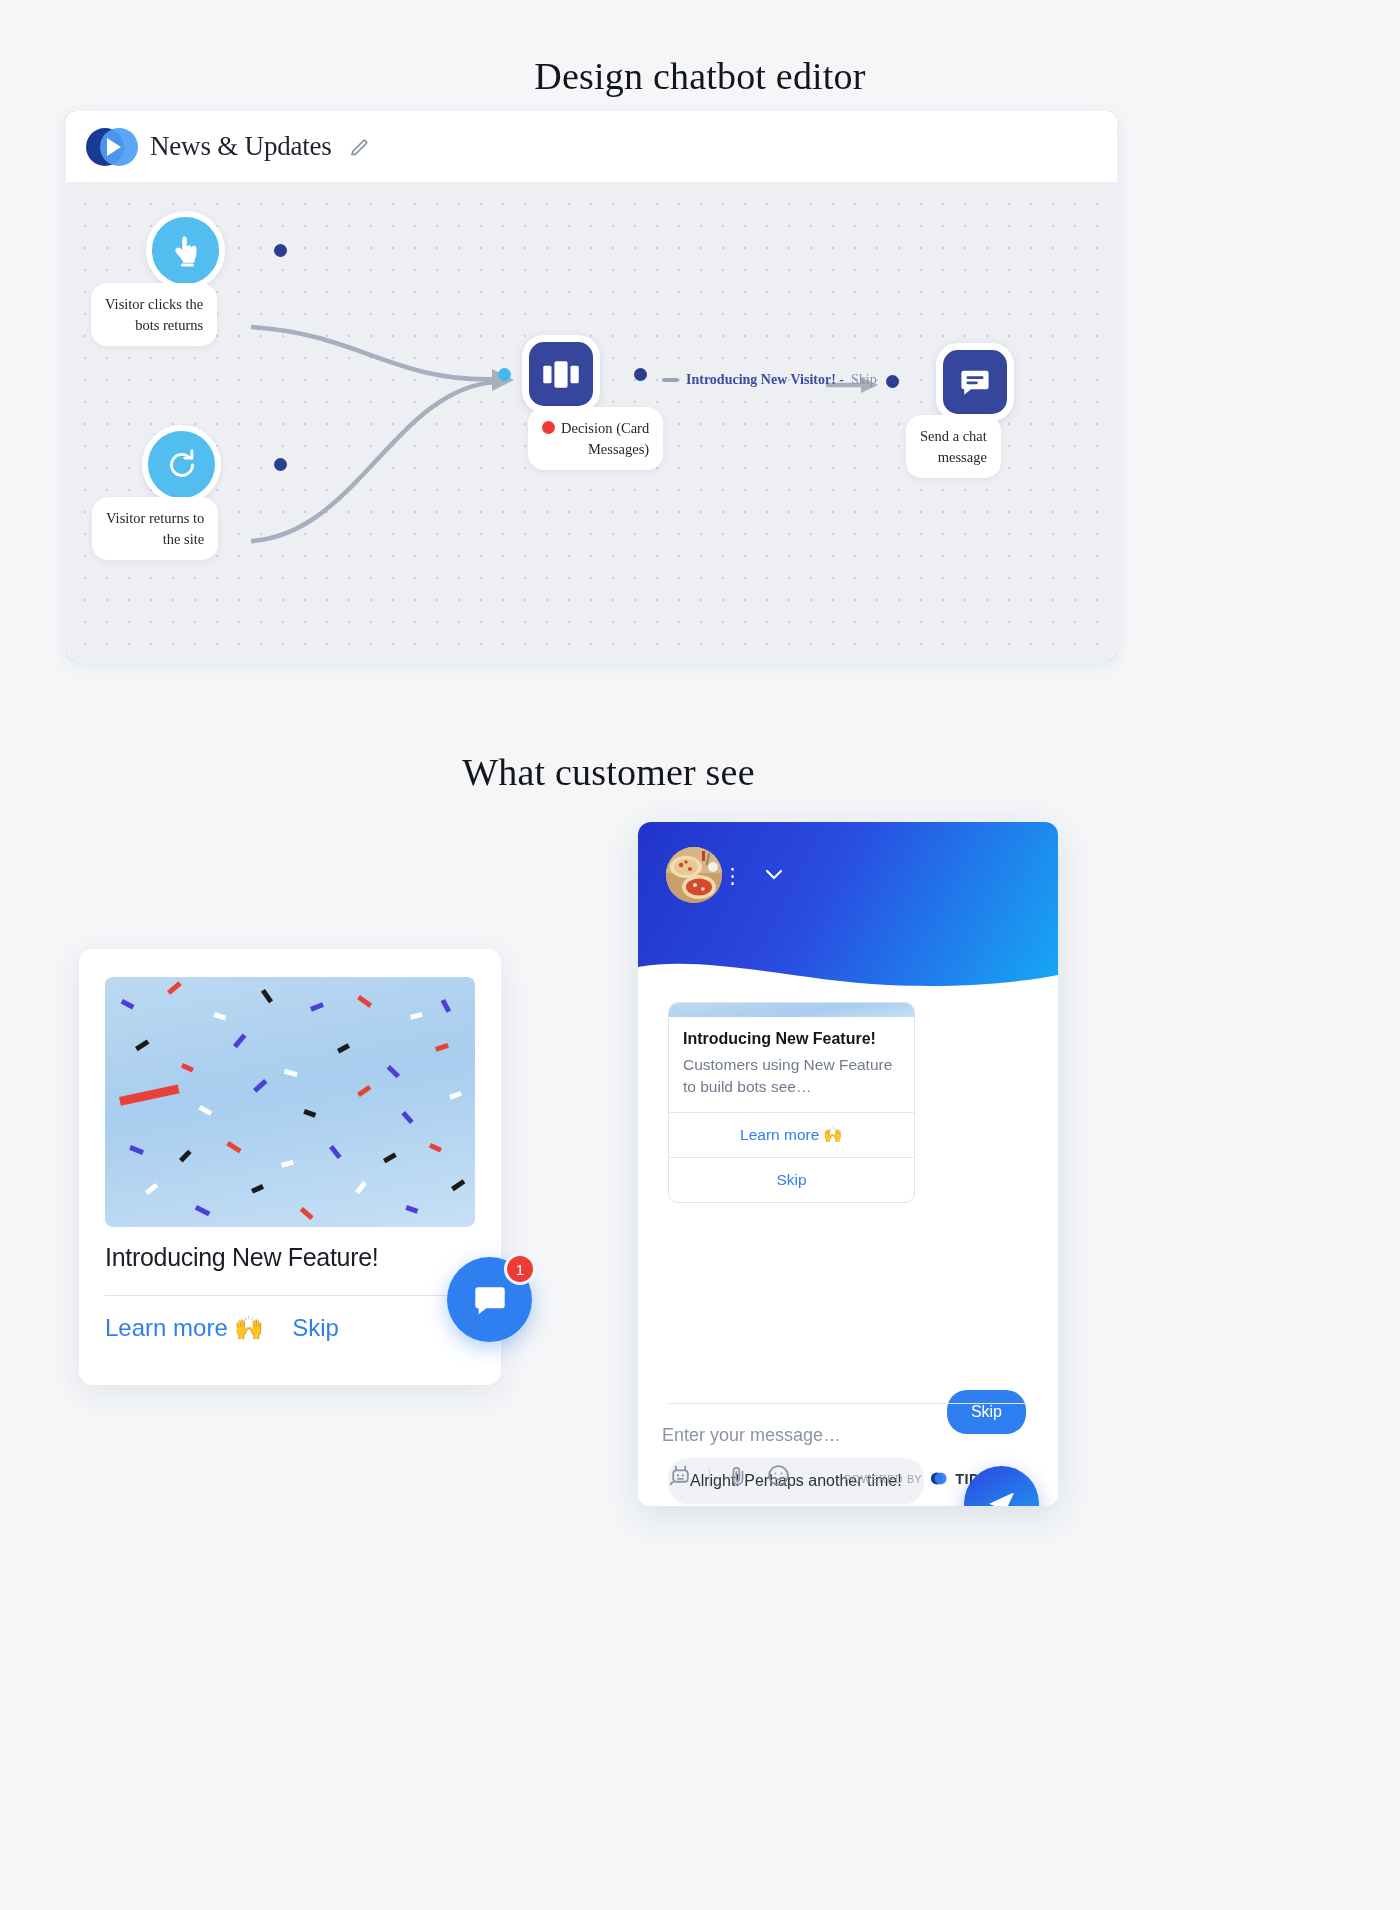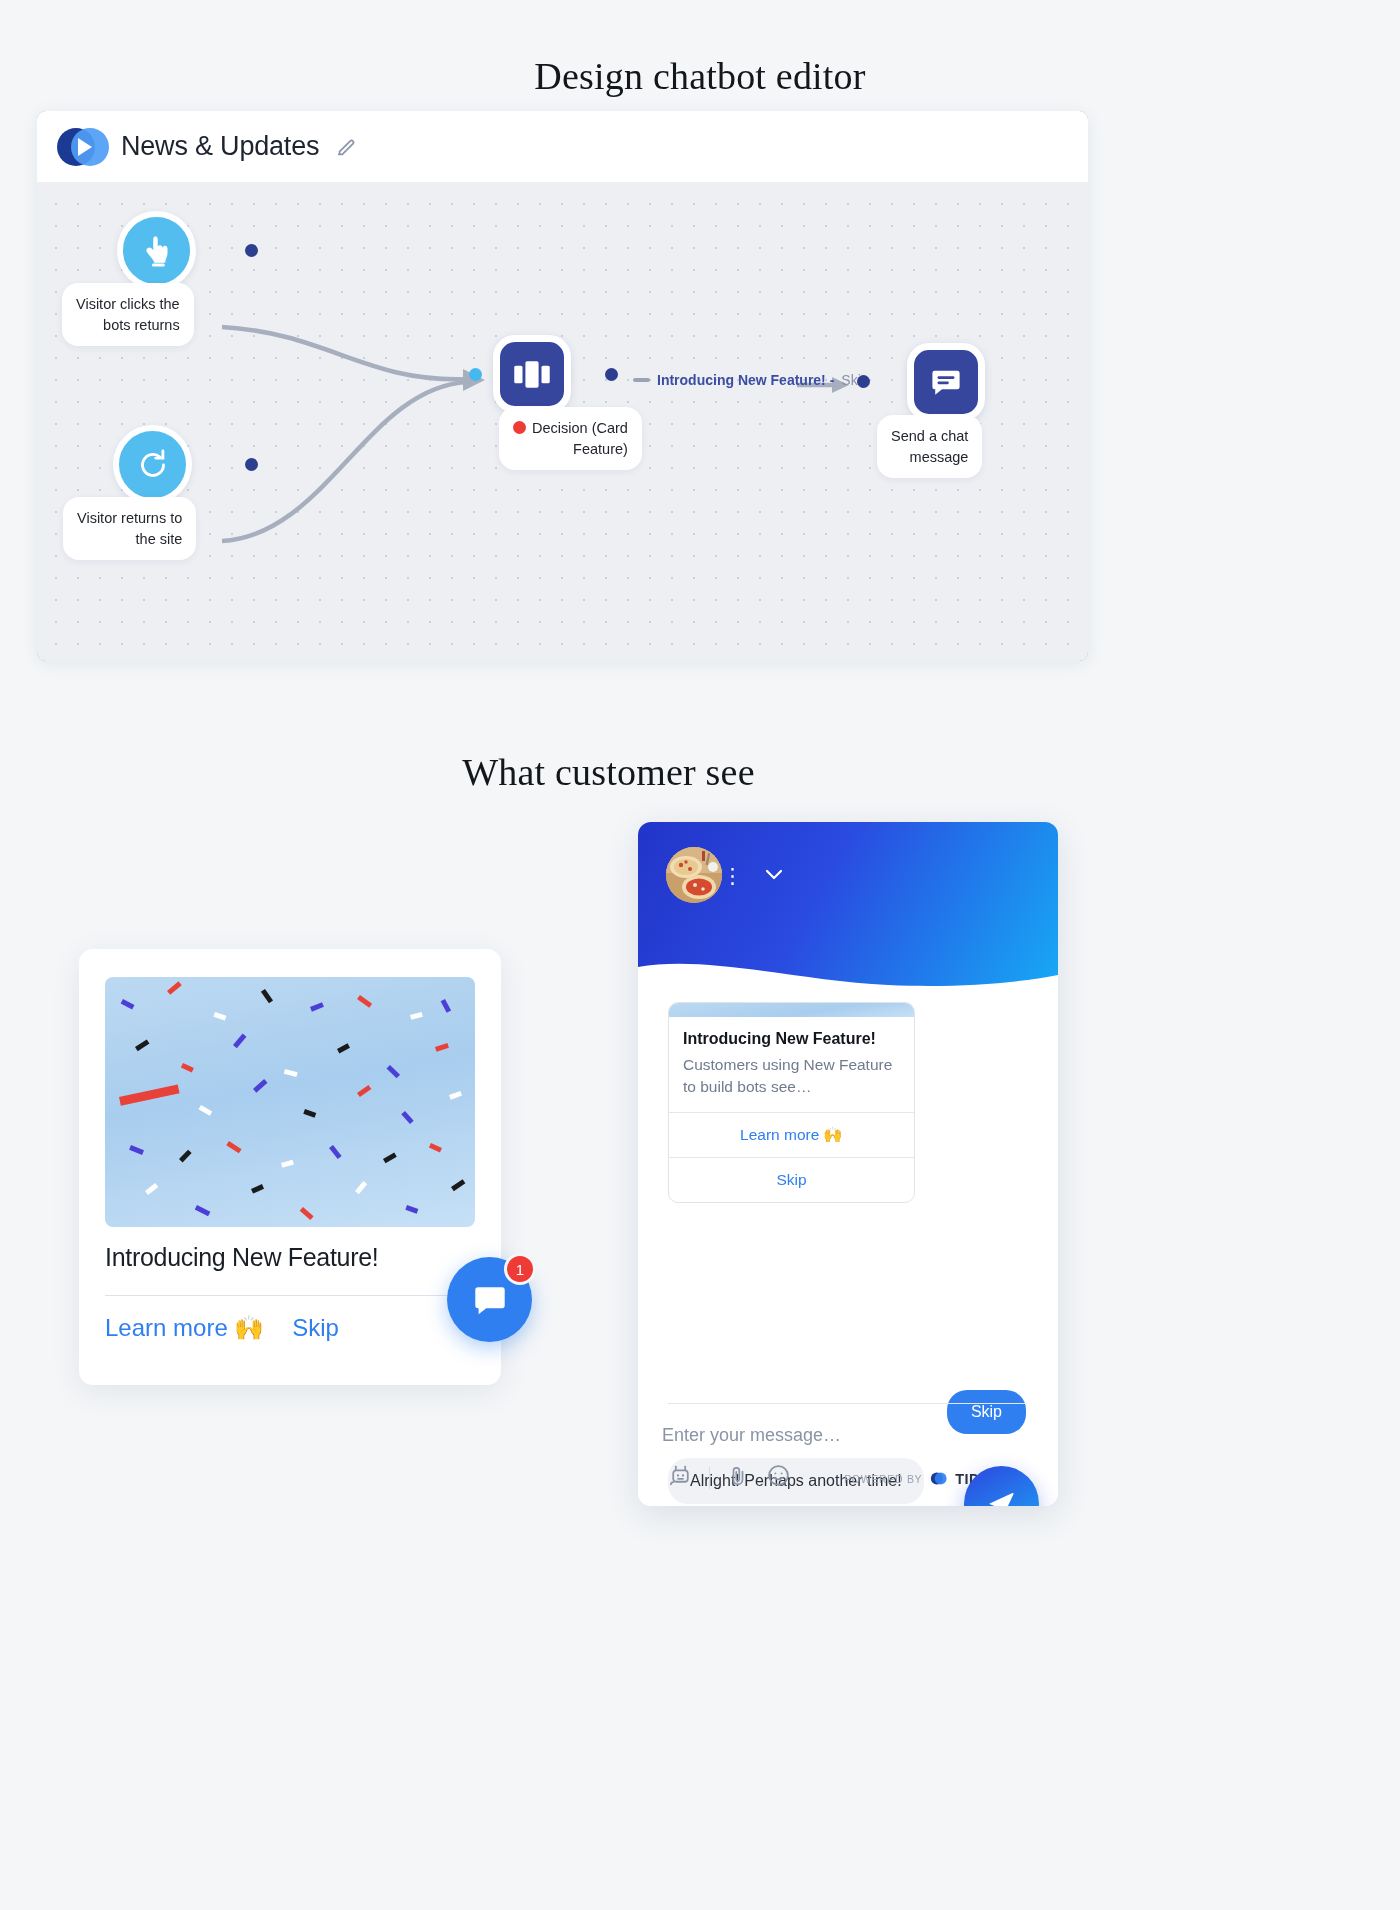--- a/index.html
+++ b/index.html
@@ -19,26 +19,27 @@
     color: #13161a;
     font-weight: 400;
     letter-spacing: 0.2px;
   }
   #heading-1 { position: absolute; top: 54px; left: 0; width: 1400px; }
   #heading-2 { position: absolute; top: 750px; left: 0; width: 1217px; }
 
   
   .editor-window {
     position: absolute;
-    left: 37px; top: 111px;
+    left: 66px; top: 111px;
     width: 1051px; height: 550px;
     border-radius: 9px;
     overflow: hidden;
     background: #a3a3a3;
     box-shadow: 0 3px 18px rgba(30,50,90,0.07);
+    font-family: Liberation Serif, serif;
   }
   .editor-topbar {
     height: 72px;
     background: #ffffff;
     display: flex;
     align-items: center;
     padding-left: 20px;
     border-bottom: 1px solid #eef1f4;
   }
   .logo-mark { position: relative; width: 56px; height: 42px; flex: 0 0 56px; }
@@ -390,28 +391,28 @@
       <div class="port light" style="left:-24px; top:33px;"></div>
       <div class="node-square">
         <svg viewBox="0 0 30 26" width="38" height="33">
           <rect x="1" y="6" width="6.5" height="14" rx="1.2" fill="#fff"></rect>
           <rect x="9.8" y="2.5" width="10.4" height="21" rx="1.4" fill="#fff"></rect>
           <rect x="22.5" y="6" width="6.5" height="14" rx="1.2" fill="#fff"></rect>
         </svg>
       </div>
       <div class="node-label" style="left:6px; top:72px;">
         <span class="dot-red"></span><span>Decision (Card</span><br>
-        <span>Feature)</span>
+        <span>Messages)</span>
       </div>
       <div class="port" style="left:112px; top:33px;"></div>
     </div>
 
     <div class="edge-label" style="left:596px; top:189px;">
       <span class="dash"></span>
-      <span>Introducing New Feature! -</span>
+      <span>Introducing New Visitor! -</span>
       <span class="skip">Skip</span>
     </div>
 
     <div class="node" style="left:842px; top:160px;padding-left:28px;">
       <div class="port" style="left:-22px; top:32px;"></div>
       <div class="node-square">
         <svg viewBox="0 0 24 24" width="34" height="34" fill="#fff">
           <path d="M4 4h16a1.6 1.6 0 0 1 1.6 1.6v10A1.6 1.6 0 0 1 20 17.2H9.2L4.4 21v-3.8H4A1.6 1.6 0 0 1 2.4 15.6v-10A1.6 1.6 0 0 1 4 4z"></path>
           <rect x="6" y="8" width="12" height="1.8" rx="0.9" fill="#35469c"></rect>
           <rect x="6" y="11.7" width="8" height="1.8" rx="0.9" fill="#35469c"></rect>

